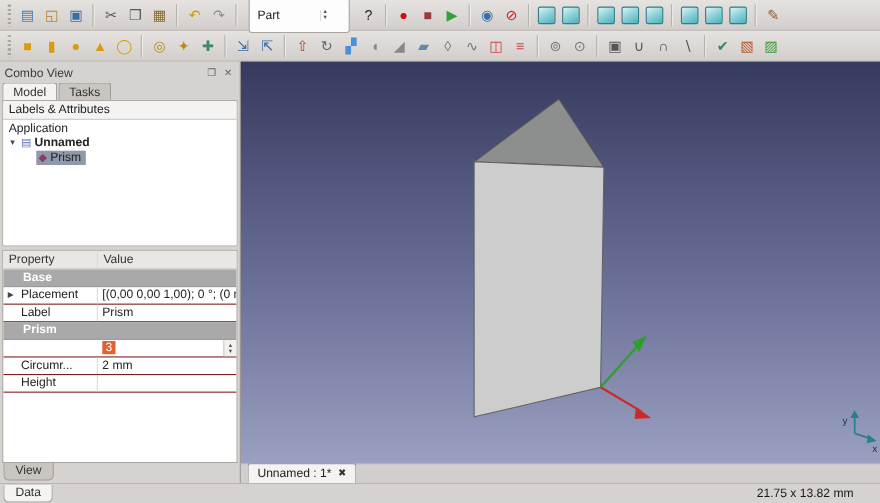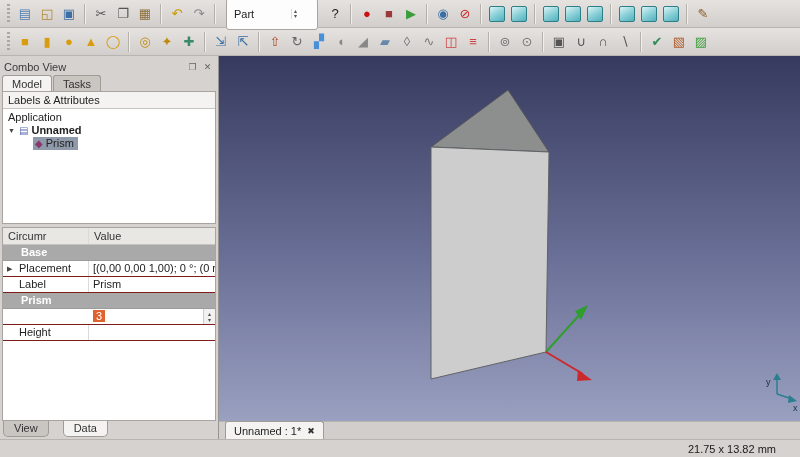--- a/index.html
+++ b/index.html
@@ -59,21 +59,21 @@
   .prow .pcell{padding:0 4px;white-space:nowrap;overflow:hidden;}
   .prow .plabel{padding-left:16px;position:relative;}
   .pexp{position:absolute;left:4px;top:0;font-size:7px;color:#444;}
   .pgroup{background:#a9a9a9;color:#fff;font-weight:bold;height:15px;line-height:15px;
     padding-left:18px;border-bottom:1px solid #9c9c9c;}
   .plabel.hl{background:var(--accent,#e0622e);color:#fff;margin-top:40px;}
   .val-sel{background:var(--accent,#e0622e);color:#fff;padding:0 3px;}
   .spin{position:absolute;right:0;top:0;bottom:0;width:11px;border-left:1px solid #ccc;
     display:flex;flex-direction:column;align-items:center;justify-content:center;
     font-size:6px;line-height:6px;color:#555;background:#f2f1ef;}
-  .cv-bottomtabs{height:18px;display:flex;align-items:flex-start;padding-left:3px;gap:14px;}
+  .cv-bottomtabs{height:18px;display:flex;align-items:flex-start;padding-left:3px;gap:4px;flex-direction:column;}
   .btab{padding:1px 10px 2px;border:1px solid #a09b96;border-top:none;
     border-radius:0 0 5px 5px;background:#c9c5c1;color:#333;}
   .btab.active{background:#f4f3f1;}
   
   .right-col{flex:1;display:flex;flex-direction:column;min-width:0;}
   .viewport{flex:1;position:relative;
     background:linear-gradient(180deg,var(--vp-top,#363a5e) 0%,#6a6f97 55%,var(--vp-bottom,#9aa0c0) 100%);}
   .vp-svg{position:absolute;inset:0;width:100%;height:100%;}
   .doc-tabbar{height:18px;background:#d2cecb;border-top:1px solid #b8b4b0;
     display:flex;align-items:flex-end;padding-left:6px;box-sizing:border-box;}
@@ -198,40 +198,44 @@
           <span class="sel">
             <span class="ticon prism-ticon">◆</span>
             <span>Prism</span>
           </span>
         </div>
       </div>
     </div>
 
     <div class="prop-wrap">
       <div class="phead">
-        <div class="pcell plabel">Circumr</div>
+        <div class="pcell plabel">Property</div>
         <div class="pcell pvalue">Value</div>
       </div>
       <div id="prop-rows">
           <div class="pgroup">Base</div>
           <div class="prow">
             <div class="pcell plabel"><span class="pexp">▶</span><span>Placement</span></div>
             <div class="pcell pvalue">[(0,00 0,00 1,00); 0 °; (0 mm 0 m...</div>
           </div>
           <div class="prow">
             <div class="pcell plabel"><span>Label</span></div>
             <div class="pcell pvalue">Prism</div>
           </div>
           <div class="pgroup">Prism</div>
           <div class="prow">
             <div class="pcell plabel hl"><span>Polygon</span></div>
             <div class="pcell pvalue"><span class="val-sel">3</span><span class="spin">
                 <i>▴</i>
                 <i>▾</i>
               </span></div>
+          </div>
+          <div class="prow">
+            <div class="pcell plabel"><span>Circumr...</span></div>
+            <div class="pcell pvalue">2 mm</div>
           </div>
           <div class="prow">
             <div class="pcell plabel"><span>Height</span></div>
           </div>
         </div>
     </div>
 
     <div class="cv-bottomtabs">
       <span class="btab">View</span>
       <span class="btab active">Data</span>

